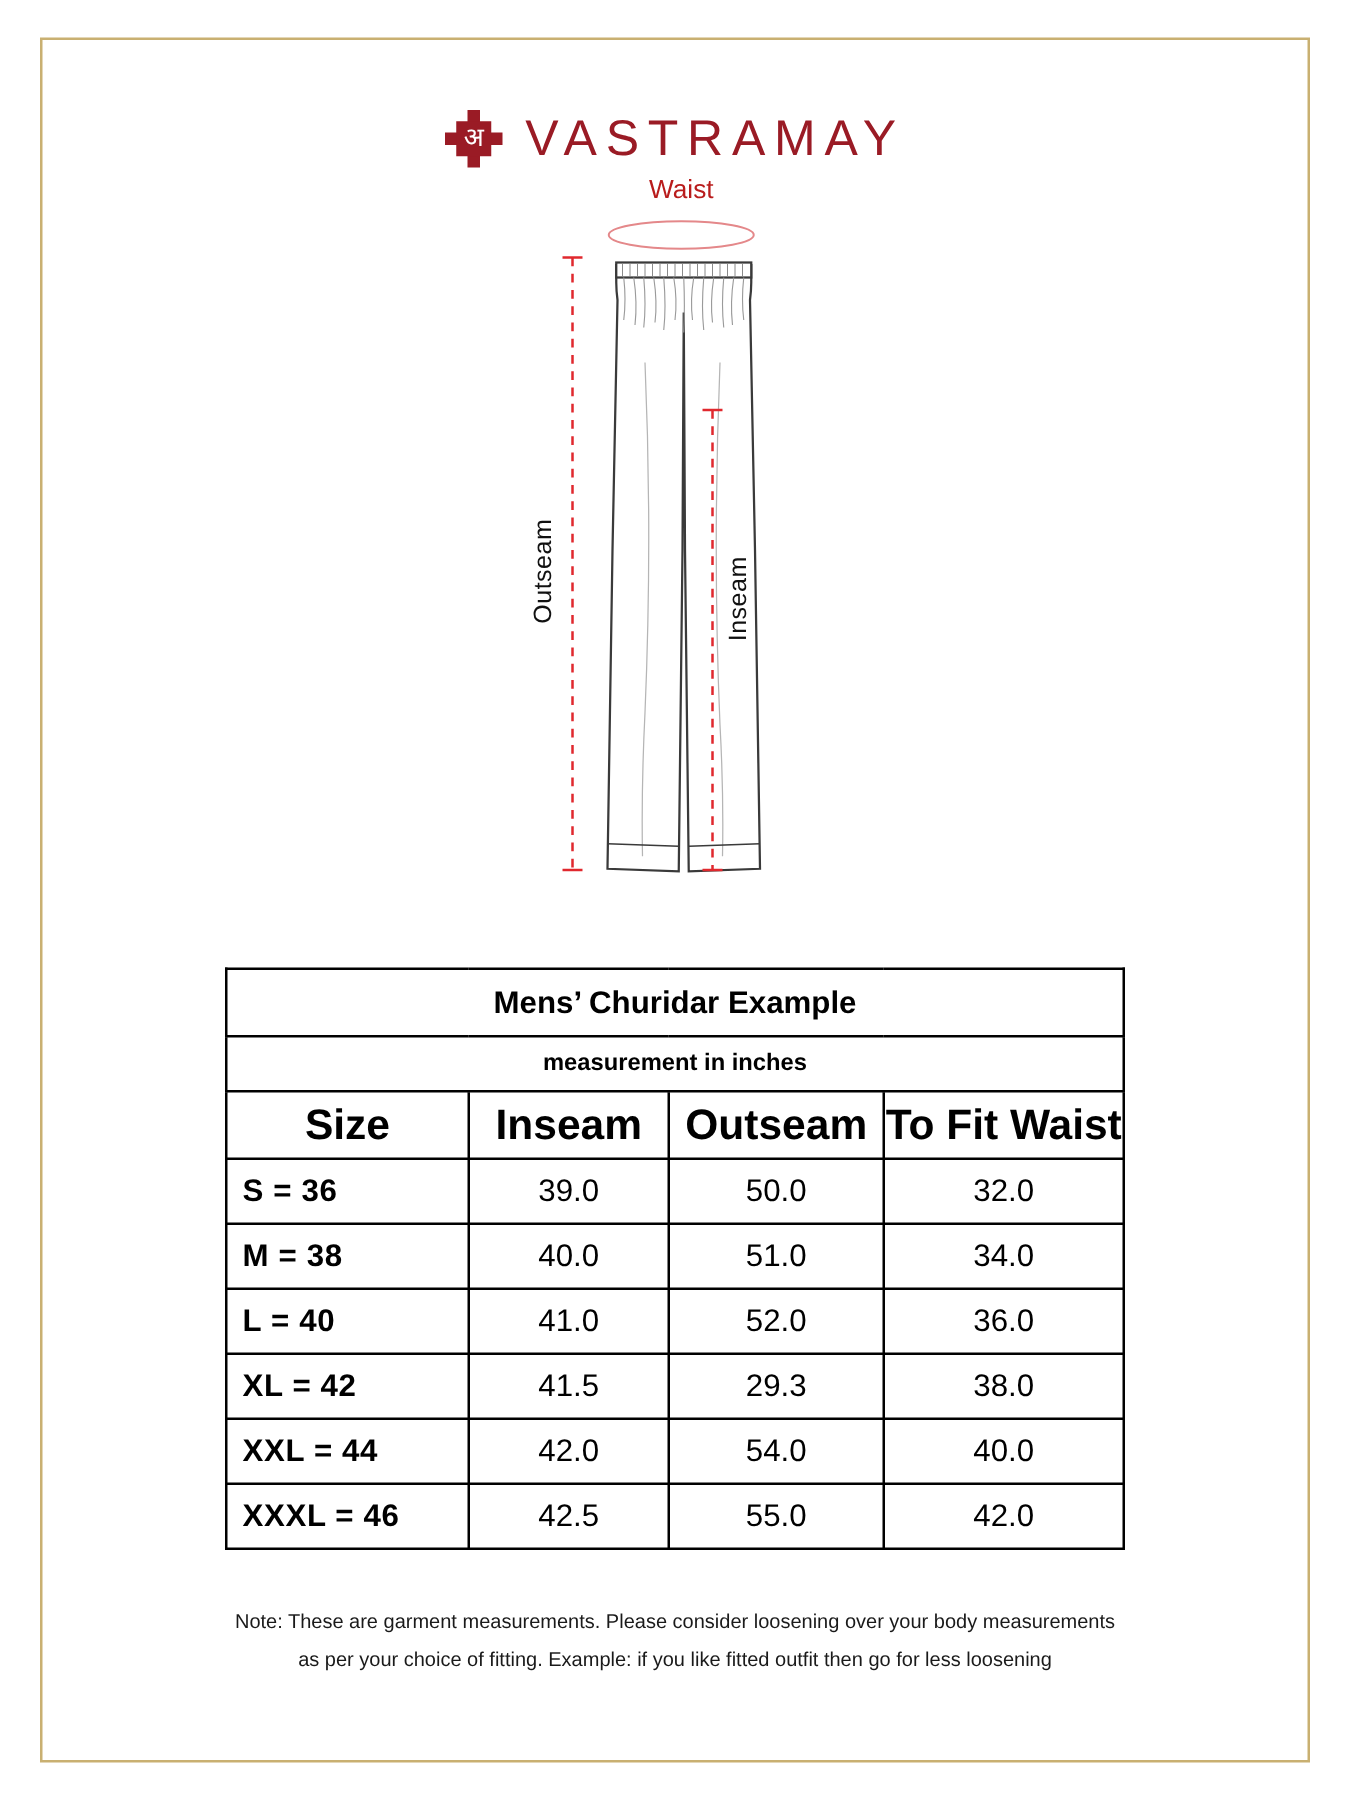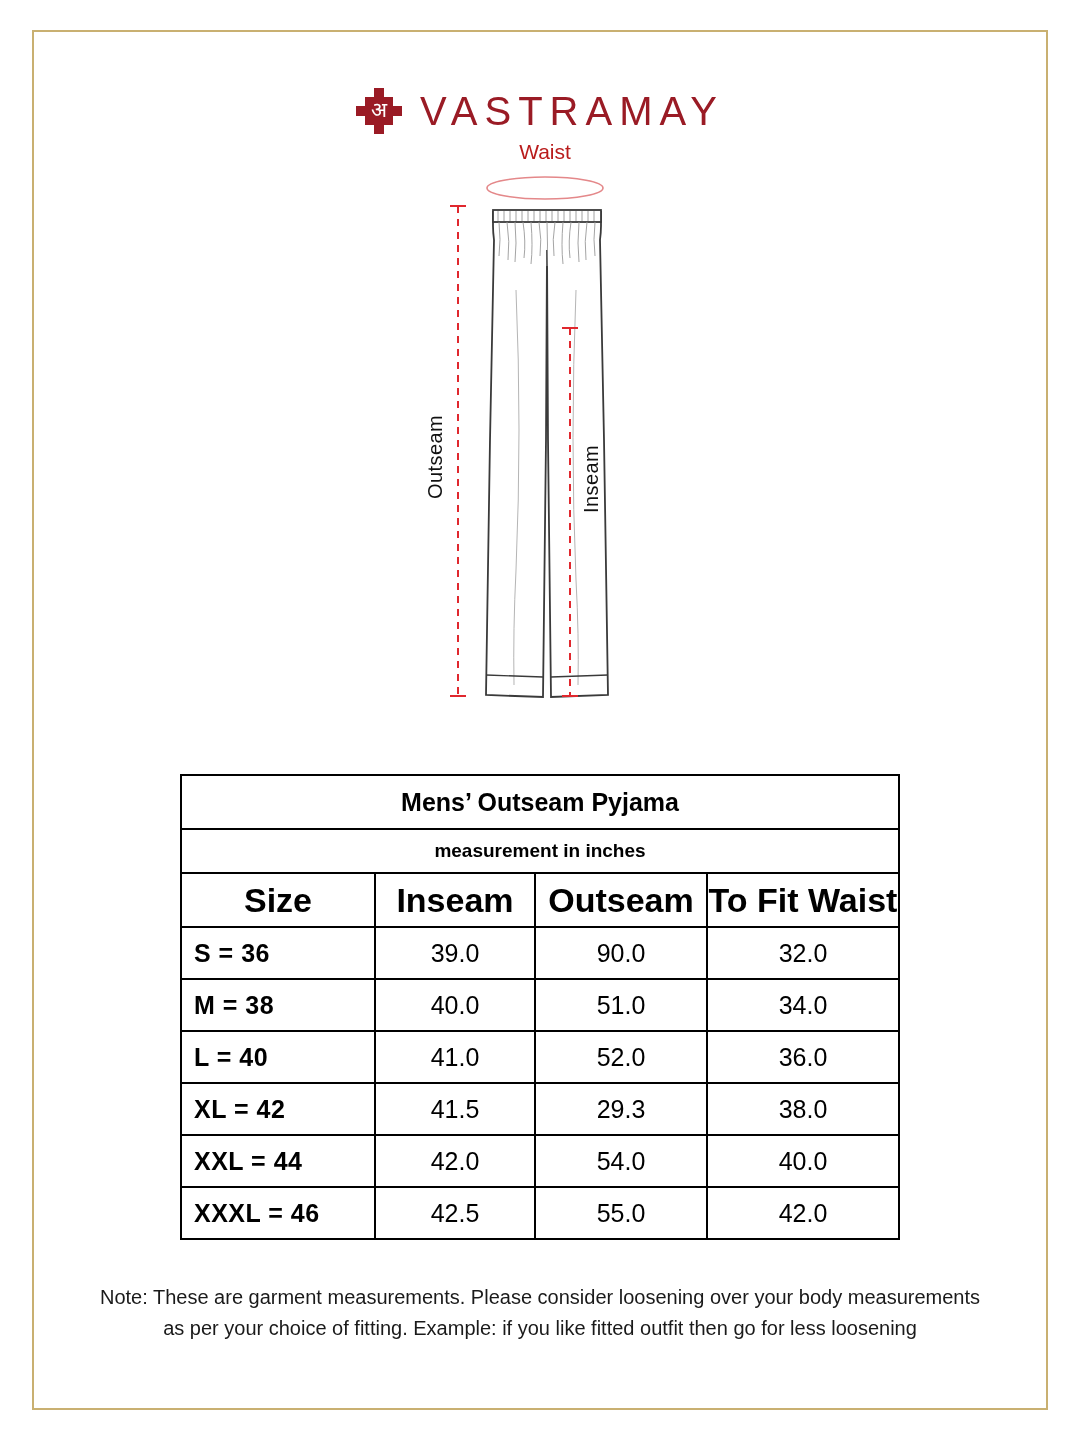--- a/index.html
+++ b/index.html
@@ -164,21 +164,21 @@
   .col-outseam { width: 172px; }
   .col-waist   { width: 192px; }
 
   
   .note {
     position: absolute;
     left: 50px;
     top: 1282px;
     width: 980px;
     text-align: center;
-    font-size: 20px;
+    font-size: 16px;
     line-height: 31px;
     color: #1a1a1a;
   }
 </style>
 </head>
 <body>
 
 <div class="content">
 
   <div class="page-frame"></div>
@@ -264,36 +264,36 @@
 
   <table class="size-table">
     <colgroup>
       <col class="col-size">
         <col class="col-inseam">
         <col class="col-outseam">
         <col class="col-waist">
     </colgroup>
     <tbody>
       <tr class="tbl-title">
-        <td colspan="4">Mens’ Outseam Pyjama</td>
+        <td colspan="4">Mens’ Churidar Example</td>
       </tr>
       <tr class="tbl-sub">
         <td colspan="4">measurement in inches</td>
       </tr>
       <tr class="tbl-head">
         <th>Size</th>
         <th>Inseam</th>
         <th>Outseam</th>
         <th>To Fit Waist</th>
       </tr>
 
       <tr class="tbl-row">
         <td class="size-cell">S = 36</td>
         <td>39.0</td>
-        <td>90.0</td>
+        <td>50.0</td>
         <td>32.0</td>
       </tr>
       <tr class="tbl-row">
         <td class="size-cell">M = 38</td>
         <td>40.0</td>
         <td>51.0</td>
         <td>34.0</td>
       </tr>
       <tr class="tbl-row">
         <td class="size-cell">L = 40</td>

